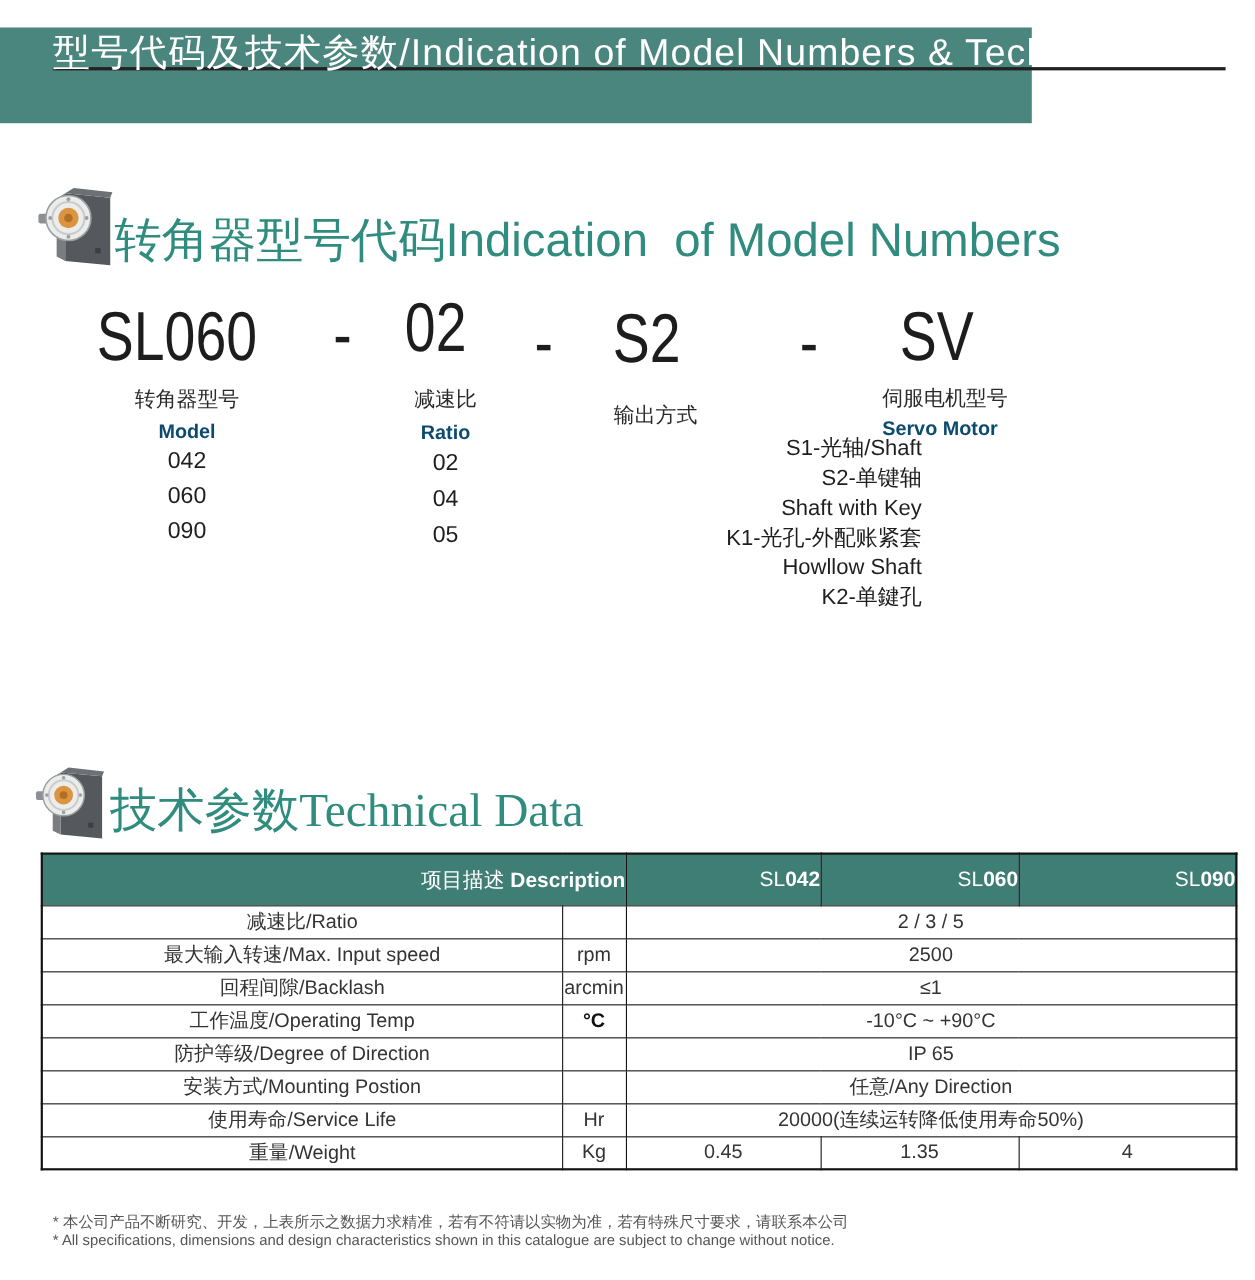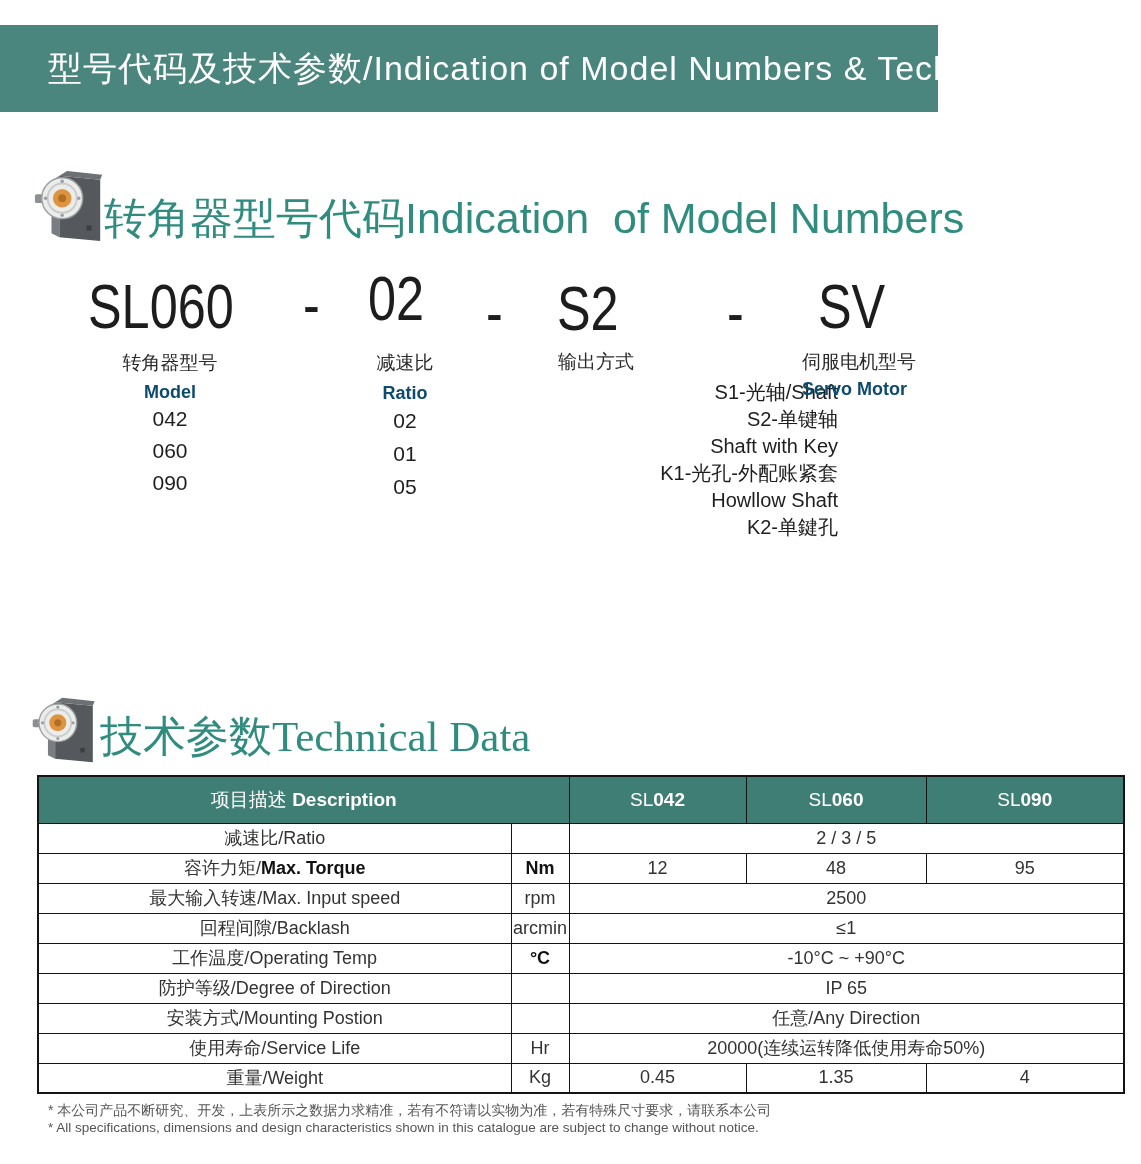--- a/index.html
+++ b/index.html
@@ -5,21 +5,21 @@
   * { margin:0; padding:0; box-sizing:border-box; }
   html,body { background:#fff; }
   body {
     width:1141px; height:1164px; position:relative; overflow:hidden;
     font-family:"Liberation Sans", sans-serif; color:#222;
   }
 
   
   .banner {
     position:absolute; left:0; top:25px; width:938px; height:87px;
-    background:#4b867e; display:flex; align-items:center;
+    background:#4b867e; display:flex; align-items:flex-start;text-decoration:underline;
   }
   .banner-title {
     padding-left:48px; color:#ffffff; font-size:34px; letter-spacing:1px;
     white-space:nowrap;
   }
 
   
   .section-title {
     position:absolute; color:#2f8c7e; font-size:43px; white-space:pre;
   }
@@ -49,38 +49,38 @@
   .col .en-label { font-size:18px; font-weight:bold; color:#0c4a6e; }
   .col .item     { font-size:21px; }
 
   #col-model { left:95px;  top:350px; width:150px; text-align:center; }
   #col-model .zh-label { margin-bottom:6px; }
   #col-model .item, #col-ratio .item { line-height:32px; }
   #col-ratio { left:330px; top:350px; width:150px; text-align:center; }
   #col-ratio .zh-label { margin-bottom:7px; }
   #col-ratio .item { line-height:33px; }
 
-  #col-output { left:558px; top:349px; width:280px; }
+  #col-output { left:558px; top:365px; width:280px; }
   #col-output .zh-label { margin-bottom:4px; }
   #col-output .item { font-size:20px; line-height:27px;text-align:right; }
   #col-output .item.indent { padding-left:38px; }
 
   #col-servo { left:802px; top:349px; width:220px; }
   #col-servo .zh-label { margin-bottom:4px; }
 
   
   table.tech {
     position:absolute; left:37px; top:775px; width:1086px;
     border-collapse:collapse; table-layout:fixed;
     border:2px solid #141414;
   }
   table.tech th, table.tech td { border:1px solid #141414; padding:0; }
   table.tech thead th {
     background:#3f7e74; color:#fff; height:47px;
-    font-size:19px; font-weight:normal; text-align:center;
+    font-size:19px; font-weight:normal; text-align:right;
   }
   th .desc-en, th .sl-num { font-weight:bold; }
   table.tech tbody td {
     height:30px; text-align:center; font-size:18px; color:#333;
     background:#fff;
   }
   tr.alt td { background:#d9ecf8; }
   td.unit { font-size:16px; }
   tr.bold-en td.label .label-en, tr.bold-en td.unit { font-weight:bold; color:#111; }
   tr.bold-unit td.unit { font-weight:bold; color:#111; }
@@ -128,21 +128,21 @@
   <div class="en-label">Model</div>
   <div class="item">042</div>
   <div class="item">060</div>
   <div class="item">090</div>
 </div>
 
 <div id="col-ratio" class="col">
   <div class="zh-label">减速比</div>
   <div class="en-label">Ratio</div>
   <div class="item">02</div>
-  <div class="item">01</div>
+  <div class="item">04</div>
   <div class="item">05</div>
 </div>
 
 <div id="col-output" class="col">
   <div class="zh-label">输出方式</div>
   <div class="item">S1-光轴/Shaft</div>
   <div class="item">S2-单键轴</div>
   <div class="item indent">Shaft with Key</div>
   <div class="item">K1-光孔-外配账紧套</div>
   <div class="item indent">Howllow Shaft</div>
@@ -187,27 +187,20 @@
       <th><span class="sl-prefix">SL</span><span class="sl-num">060</span></th>
       <th><span class="sl-prefix">SL</span><span class="sl-num">090</span></th>
     </tr>
   </thead>
   <tbody>
     <tr>
       <td class="label"><span class="label-zh">减速比/</span><span class="label-en">Ratio</span></td>
       <td class="unit"></td>
       <td colspan="3">2 / 3 / 5</td>
     </tr>
-    <tr class="alt bold-en">
-      <td class="label"><span class="label-zh">容许力矩/</span><span class="label-en">Max. Torque</span></td>
-      <td class="unit">Nm</td>
-      <td>12</td>
-      <td>48</td>
-      <td>95</td>
-    </tr>
     <tr>
       <td class="label"><span class="label-zh">最大输入转速/</span><span class="label-en">Max. Input speed</span></td>
       <td class="unit">rpm</td>
       <td colspan="3">2500</td>
     </tr>
     <tr class="alt">
       <td class="label"><span class="label-zh">回程间隙/</span><span class="label-en">Backlash</span></td>
       <td class="unit">arcmin</td>
       <td colspan="3">≤1</td>
     </tr>

